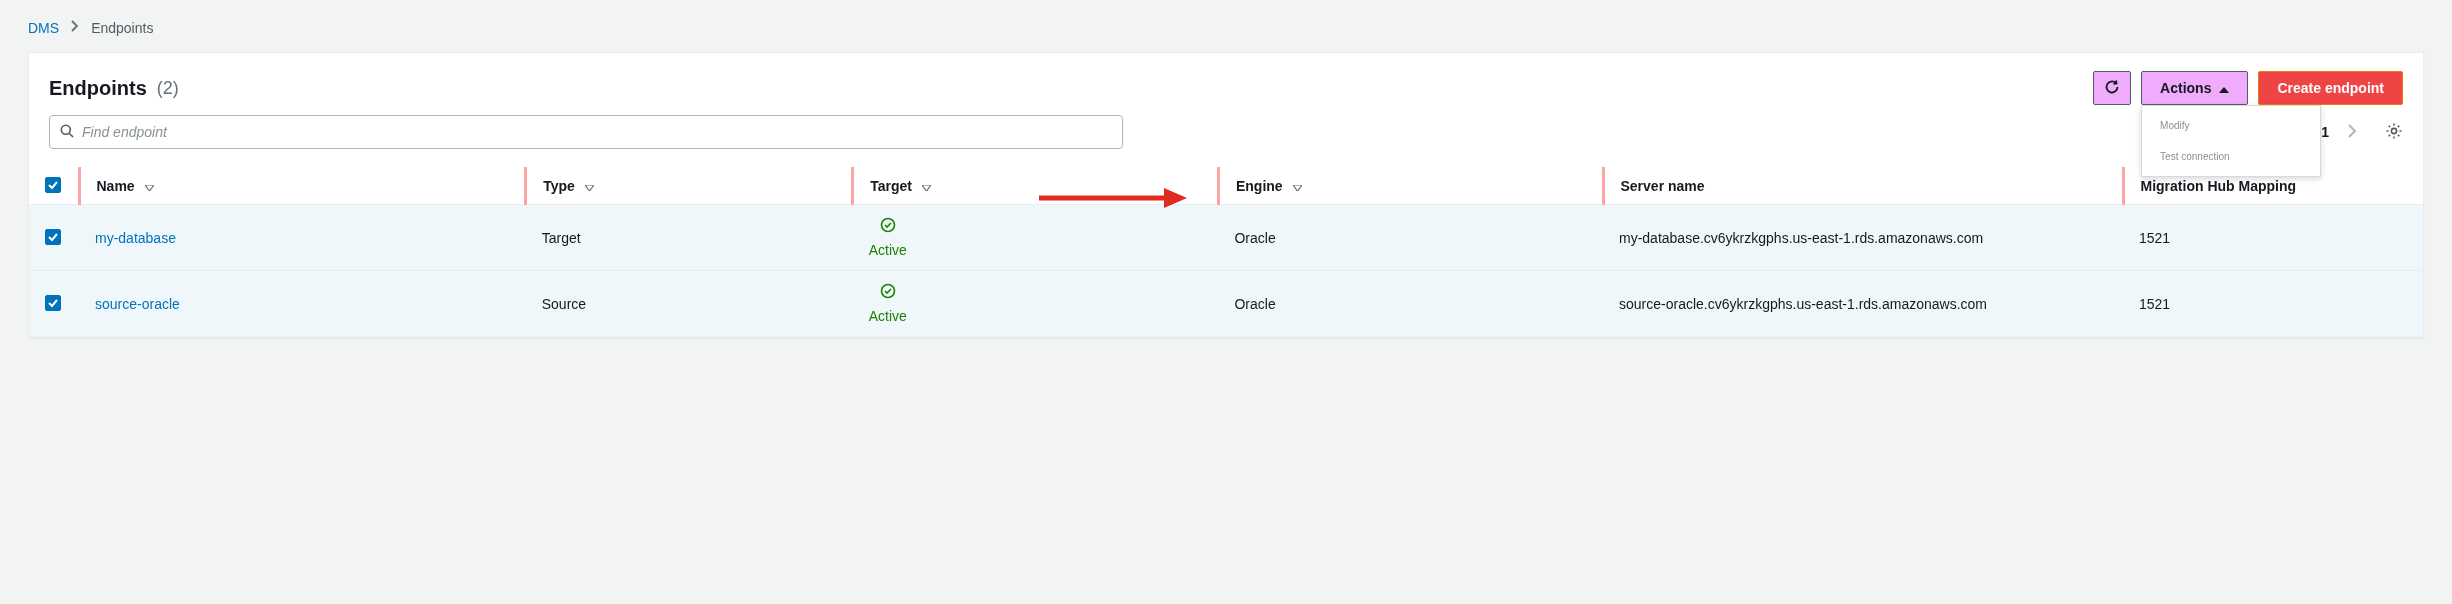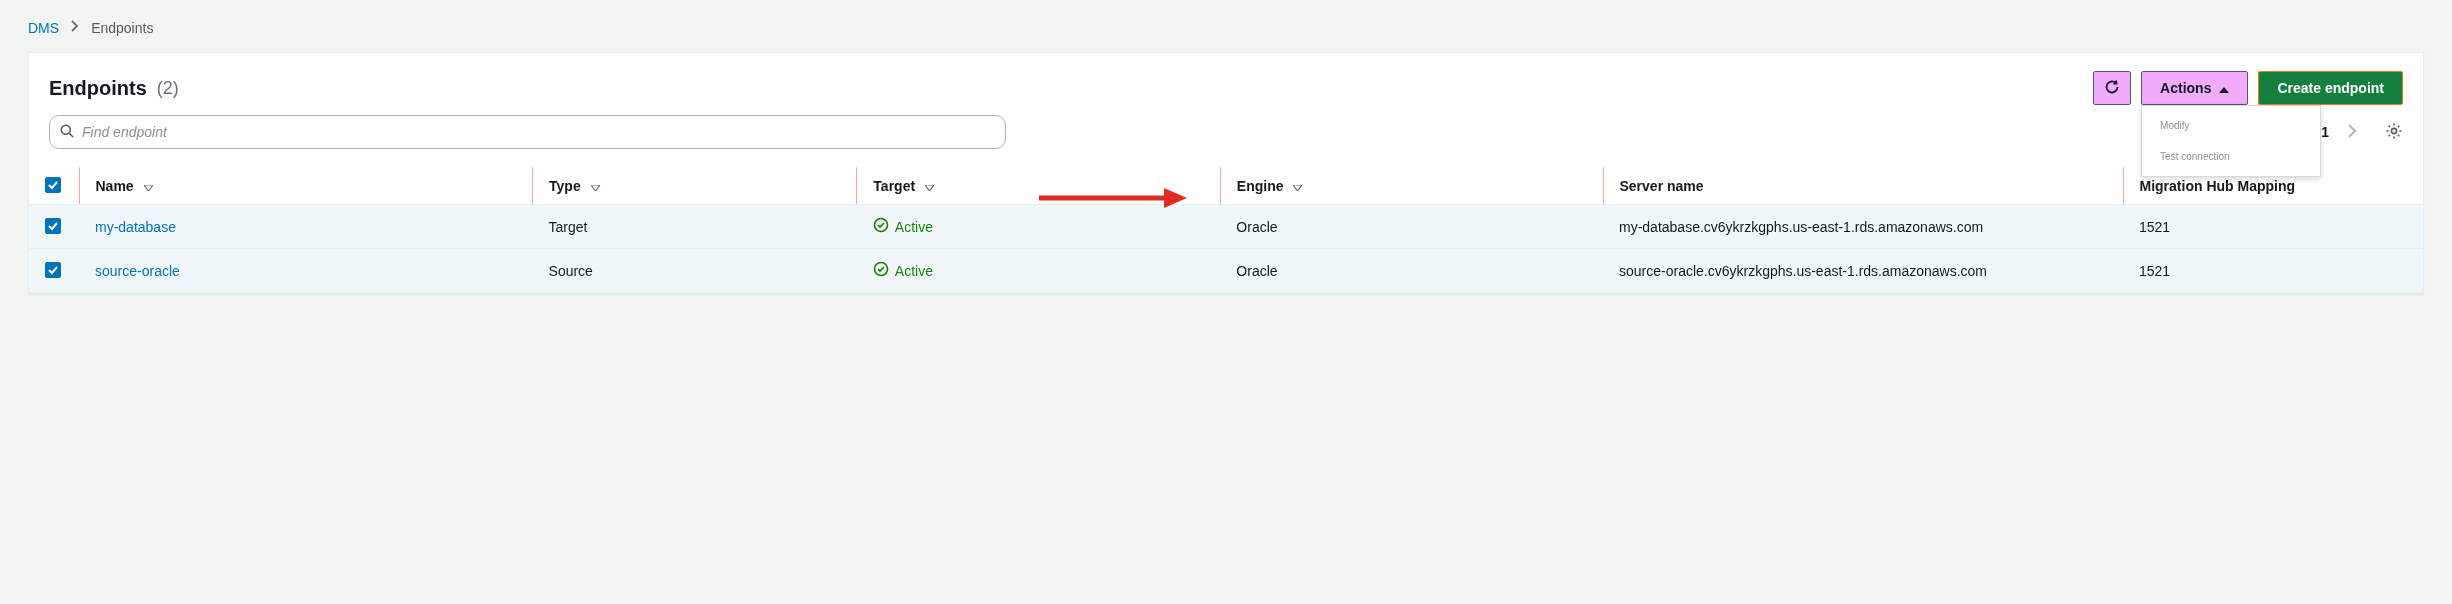--- a/index.html
+++ b/index.html
@@ -46,21 +46,21 @@
       font-weight: 700;
       padding: 6px 18px;
       border-radius: 2px;
       cursor: pointer;
       display: inline-flex;
       align-items: center;
       gap: 8px;
       height: 34px;
     }
     .btn-icon-only { padding: 6px 10px; width: 38px; justify-content: center; }
-    .btn-primary { background: #15803d; border-color: #e87b0c; color: #fff; }
+    .btn-primary { background: #ef4444; border-color: #e87b0c; color: #fff; }
     .dropdown-container { position: relative; }
     .dropdown-menu {
       position: absolute;
       top: 34px;
       left: 0;
       background: #fff;
       border: 1px solid #d5dbdb;
       box-shadow: 0 2px 6px rgba(0,0,0,0.15);
       min-width: 180px;
       z-index: 20;
@@ -76,26 +76,26 @@
     .dropdown-item.disabled { color: #879196; cursor: default; }
 
     .toolbar-row {
       display: flex;
       align-items: center;
       padding: 0 20px 18px 20px;
       gap: 20px;
     }
     .search-box {
       flex: 0 0 auto;
-      width: 957px;
+      width: 1074px;
       max-width: 62%;
       display: flex;
       align-items: center;
       border: 1px solid #aab7b8;
-      border-radius: 10px;
+      border-radius: 4px;
       padding: 6px 10px;
       gap: 8px;
       height: 34px;
     }
     .search-box input {
       border: none;
       outline: none;
       width: 100%;
       font-size: 14px;
       color: #16191f;
@@ -127,23 +127,23 @@
       width: 16px; height: 16px;
       border-radius: 2px;
       display: inline-flex;
       align-items: center;
       justify-content: center;
       cursor: pointer;
     }
     .checkbox.checked { background: #0073bb; border: 1px solid #0073bb; }
     .checkbox.checked svg path { stroke: #fff; }
     .link { color: #0073bb; cursor: pointer; }
-    .status-active { color: #1d8102; font-weight: 400; display: inline-flex; align-items: center; gap: 6px; }
-
-    .col-divider { border-left: 1px solid #fca5a5; margin-left: 24px; }
+    .status-active { color: #1d8102; font-weight: 400; display: inline-flex; align-items: center; gap: 6px; flex-direction: column; }
+
+    .col-divider { border-left: 3px solid #fca5a5; margin-left: 24px; }
 
     .arrow-overlay {
       position: absolute;
       pointer-events: none;
       z-index: 15;
     }
   </style>
 </head>
 <body>
 

